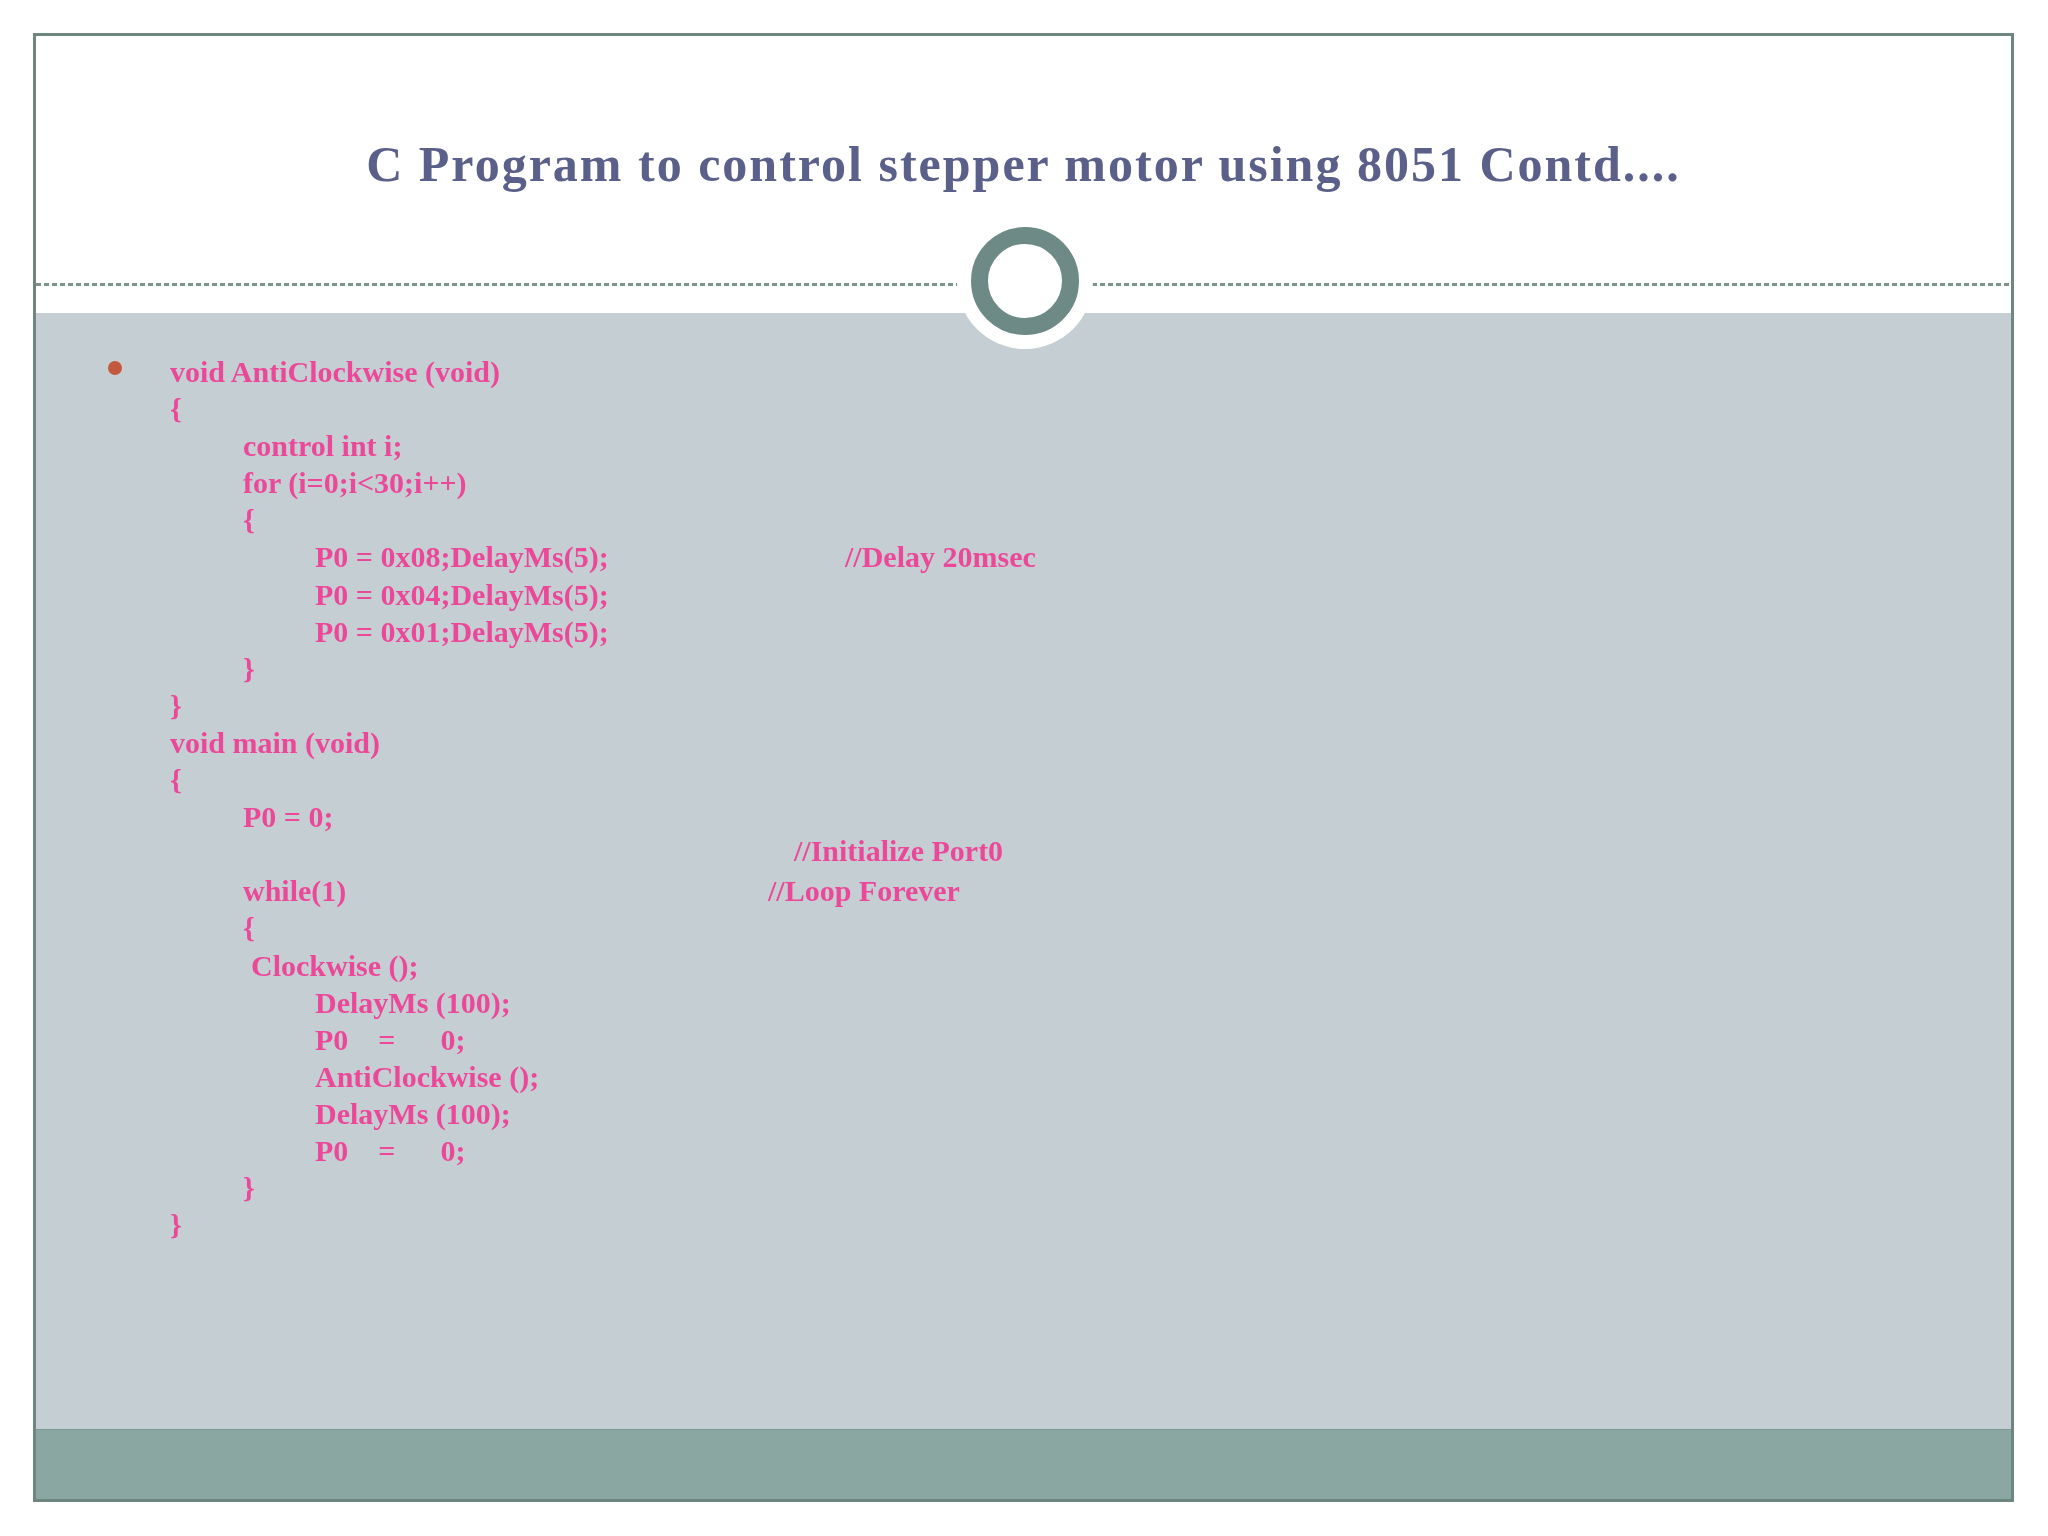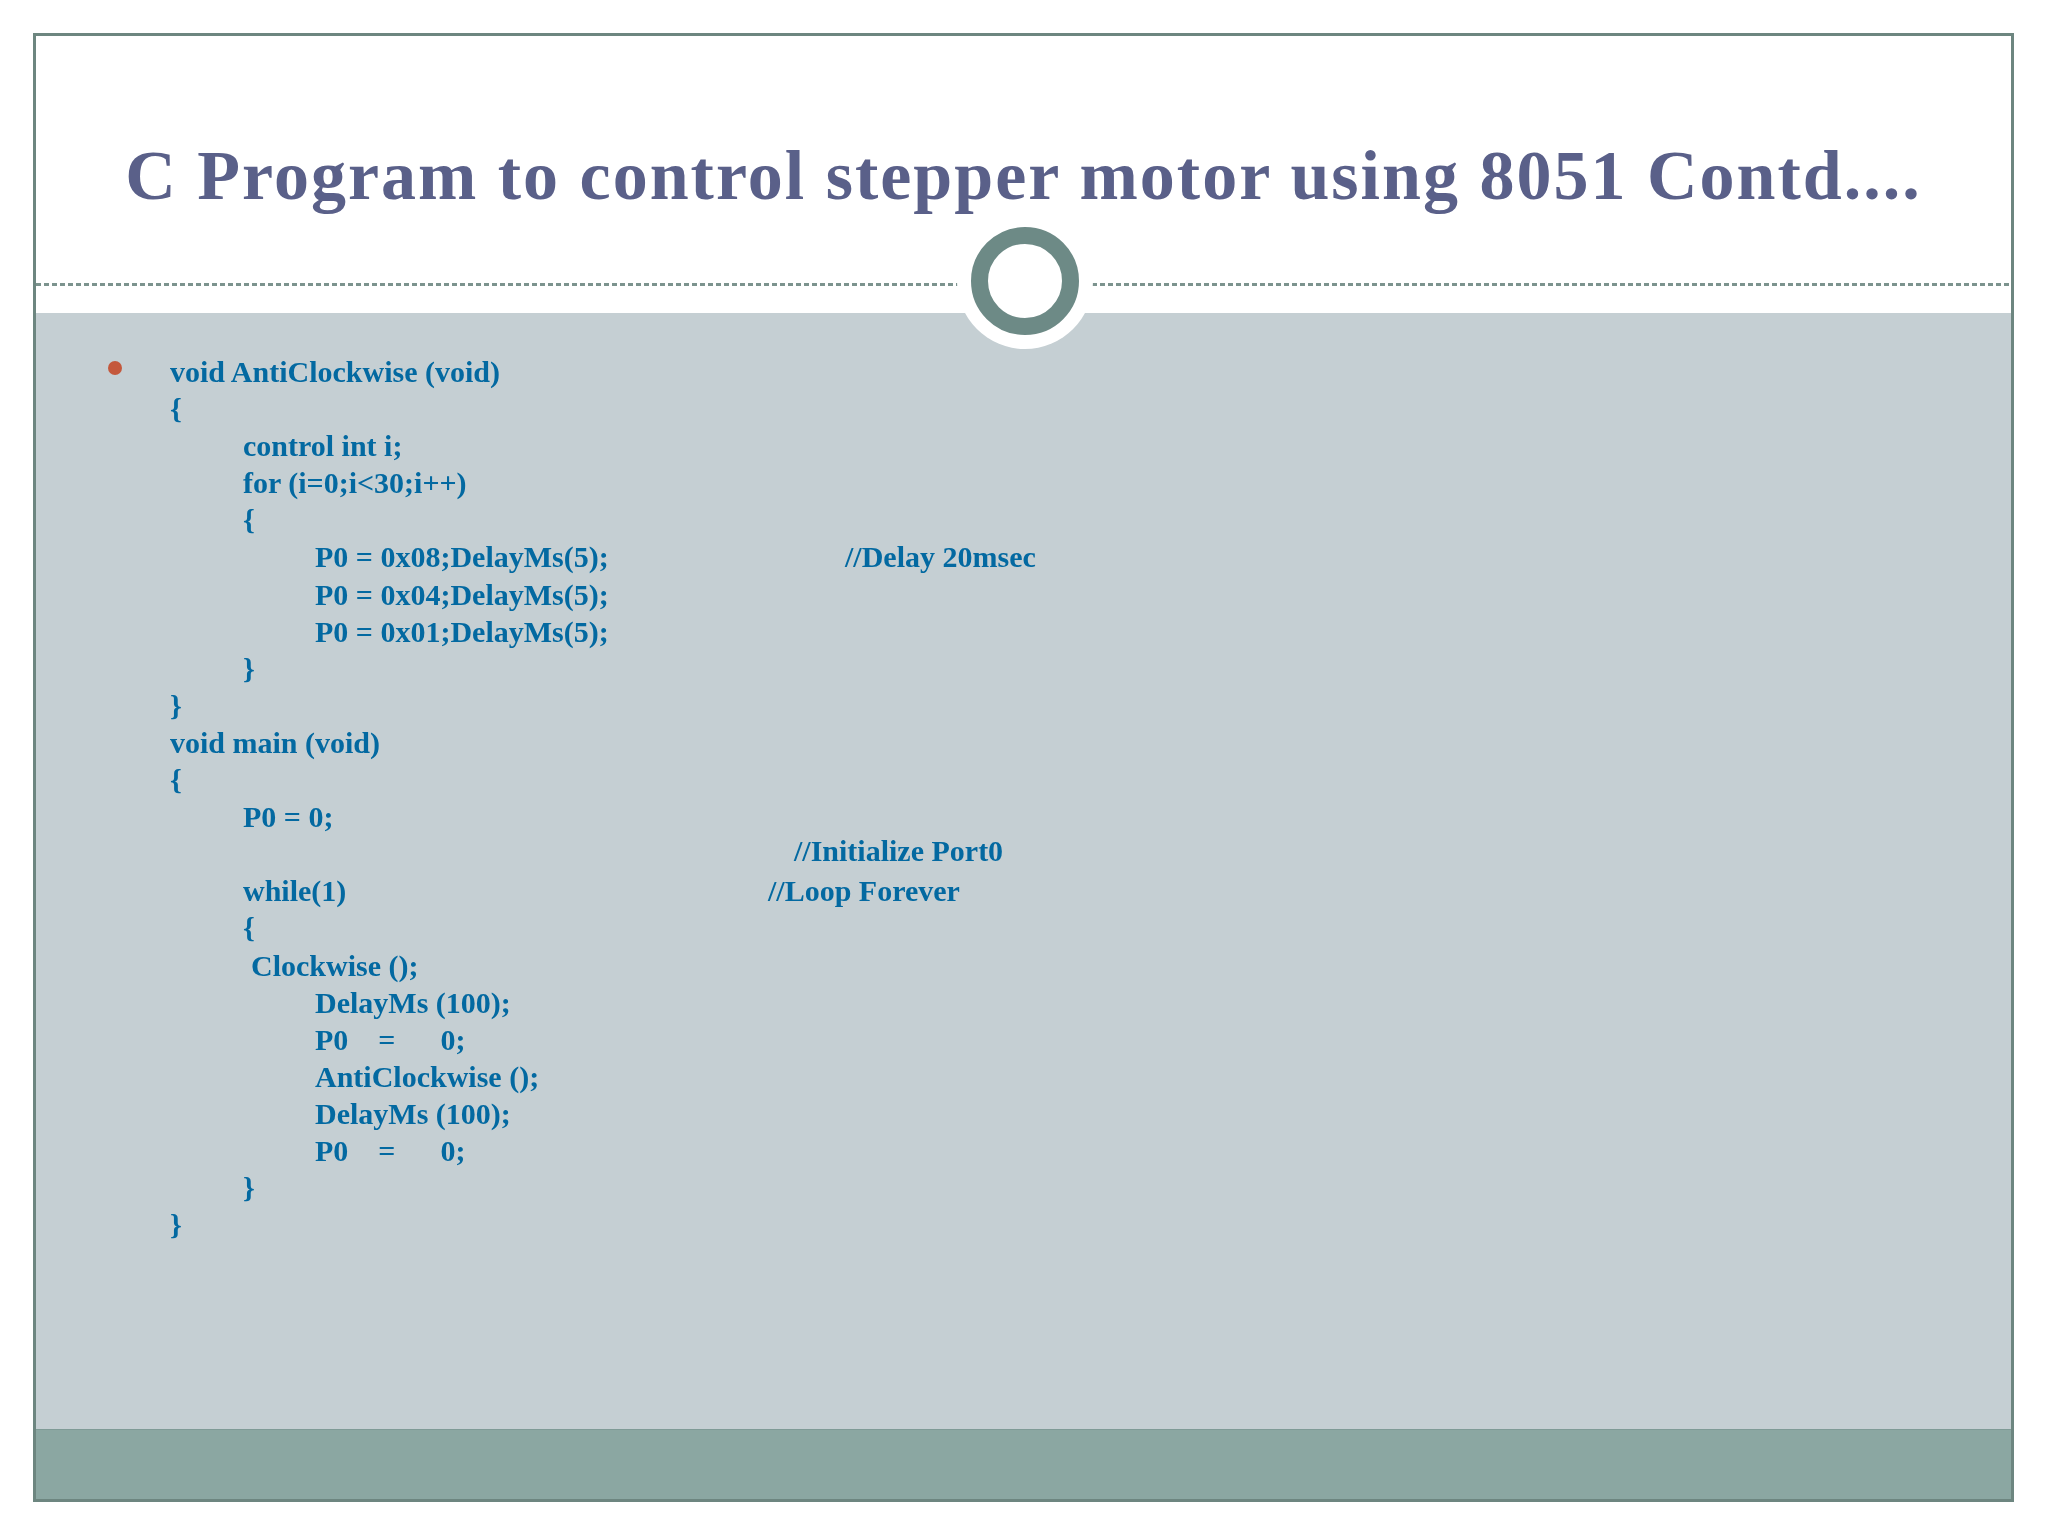--- a/index.html
+++ b/index.html
@@ -19,21 +19,21 @@
   }
   .frame-inner { position: absolute; left: 0; top: 0; right: 0; bottom: 0; }
 
   .title-area {
     position: absolute; left: 0; top: 0; width: 100%; height: 277px;
     background: #ffffff;
   }
   .slide-title {
     position: absolute; left: 0; top: 100px; width: 100%;
     text-align: center;
-    font-size: 70px; font-weight: bold; letter-spacing: 2px;
+    font-size: 50px; font-weight: bold; letter-spacing: 2px;
     color: #5a6089;
     line-height: 1.15;
     white-space: nowrap;
   }
 
   .content-area {
     position: absolute; left: 0; top: 277px; width: 100%; height: 1116px;
     background: #c5cfd3;
   }
   .footer-bar {
@@ -65,21 +65,21 @@
     position: absolute; left: 72px; top: 325px; width: 14px; height: 14px;
     border-radius: 50%;
     background: #c4583c;
     z-index: 5;
   }
 
   .code-block {
     position: absolute; left: 134px; top: 317px;
     z-index: 5;
     font-size: 30px; font-weight: bold;
-    color: #0369a1;
+    color: #ec4899;
   }
   .code-line {
     position: relative;
     height: 37.1px; line-height: 37.1px;
     white-space: pre;
   }
   .code-text { display: inline-block; white-space: pre; }
   .code-comment { position: absolute; top: 0; white-space: pre; }
 </style>
 </head>

